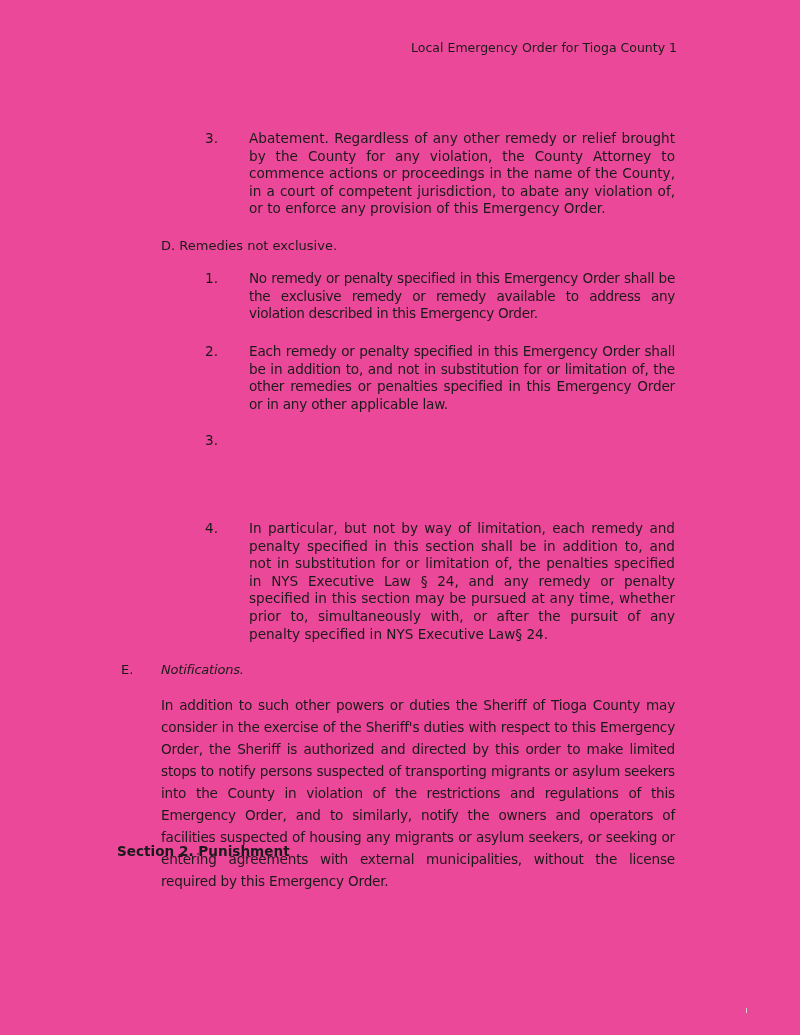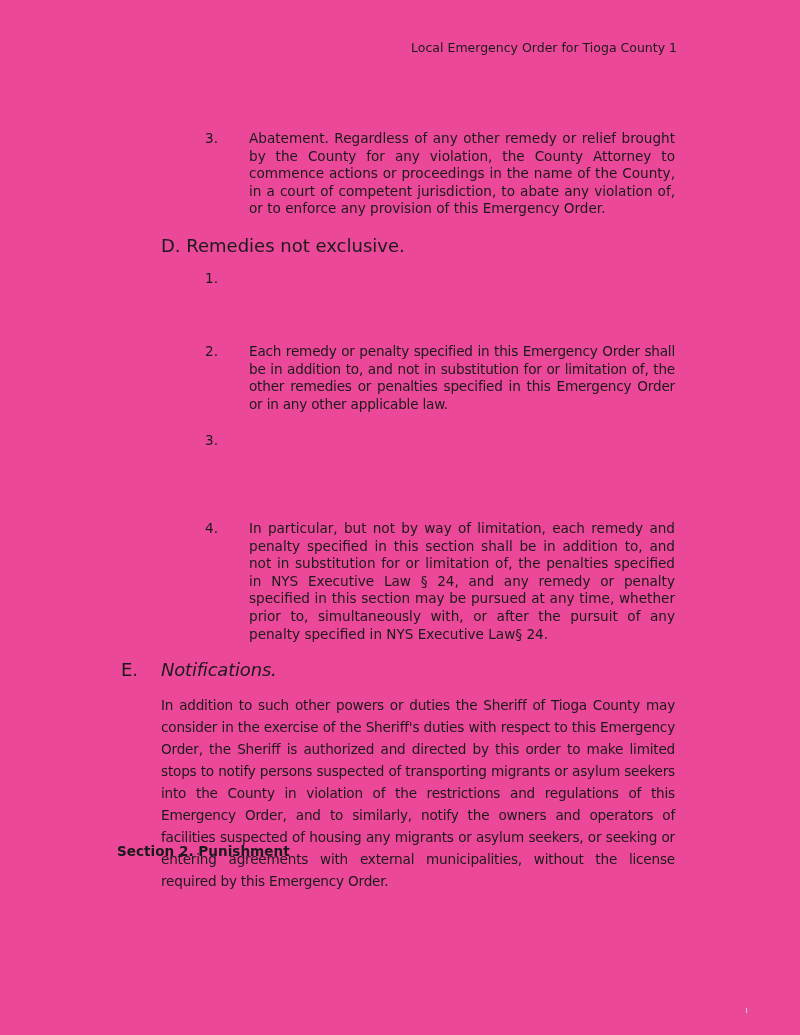--- a/index.html
+++ b/index.html
@@ -10,21 +10,21 @@
     .page { position: absolute; left: 0; top: 0; width: 800px; height: 1035px; background: #ec4899; padding-left: 8px; }
     .running-header {
       position: absolute; top: 40px; right: 131px;
       font-size: 12.5px; letter-spacing: 0; color: #1a1a1a;
     }
     .item {
       position: absolute; font-size: 13.6px; line-height: 17.6px;
     }
     .item .num { position: absolute; left: 0; top: 0; }
     .item .txt { position: absolute; text-align: justify; }
-    .heading { position: absolute; font-size: 18px; line-height: 17.6px; }
+    .heading { position: absolute; font-size: 13px; line-height: 17.6px; }
     .para { position: absolute; font-size: 13.6px; line-height: 22px; text-align: justify; }
     .section-title { position: absolute; font-size: 13.6px; font-weight: bold; }
     .section-title .u { }
     .page-mark { position: absolute; left: 746px; top: 1008px; width: 1px; height: 5px; background: #cfcfcf; }
   </style>
 </head>
 <body>
 
 <div class="page">
 
@@ -32,20 +32,21 @@
 
   <div class="item" style="left:205px; top:130px; width:470px; height:90px;">
     <span class="num">3.</span>
     <div class="txt" style="left:44px; top:0; width:426px;">Abatement. Regardless of any other remedy or relief brought by the County for any violation, the County Attorney to commence actions or proceedings in the name of the County, in a court of competent jurisdiction, to abate any violation of, or to enforce any provision of this Emergency Order.</div>
   </div>
 
   <div class="heading" style="left:161px; top:237px;">D. Remedies not exclusive.</div>
 
   <div class="item" style="left:205px; top:270px; width:470px; height:54px;">
     <span class="num">1.</span>
+    <div class="txt" style="left:44px; top:0; width:426px; letter-spacing:-0.3px;">No remedy or penalty specified in this Emergency Order shall be the exclusive remedy or remedy available to address any violation described in this Emergency Order.</div>
   </div>
 
   <div class="item" style="left:205px; top:343px; width:470px; height:72px;">
     <span class="num">2.</span>
     <div class="txt" style="left:44px; top:0; width:426px; letter-spacing:-0.2px;">Each remedy or penalty specified in this Emergency Order shall be in addition to, and not in substitution for or limitation of, the other remedies or penalties specified in this Emergency Order or in any other applicable law.</div>
   </div>
 
   <div class="item" style="left:205px; top:432px; width:470px; height:72px;">
     <span class="num">3.</span>
   </div>

